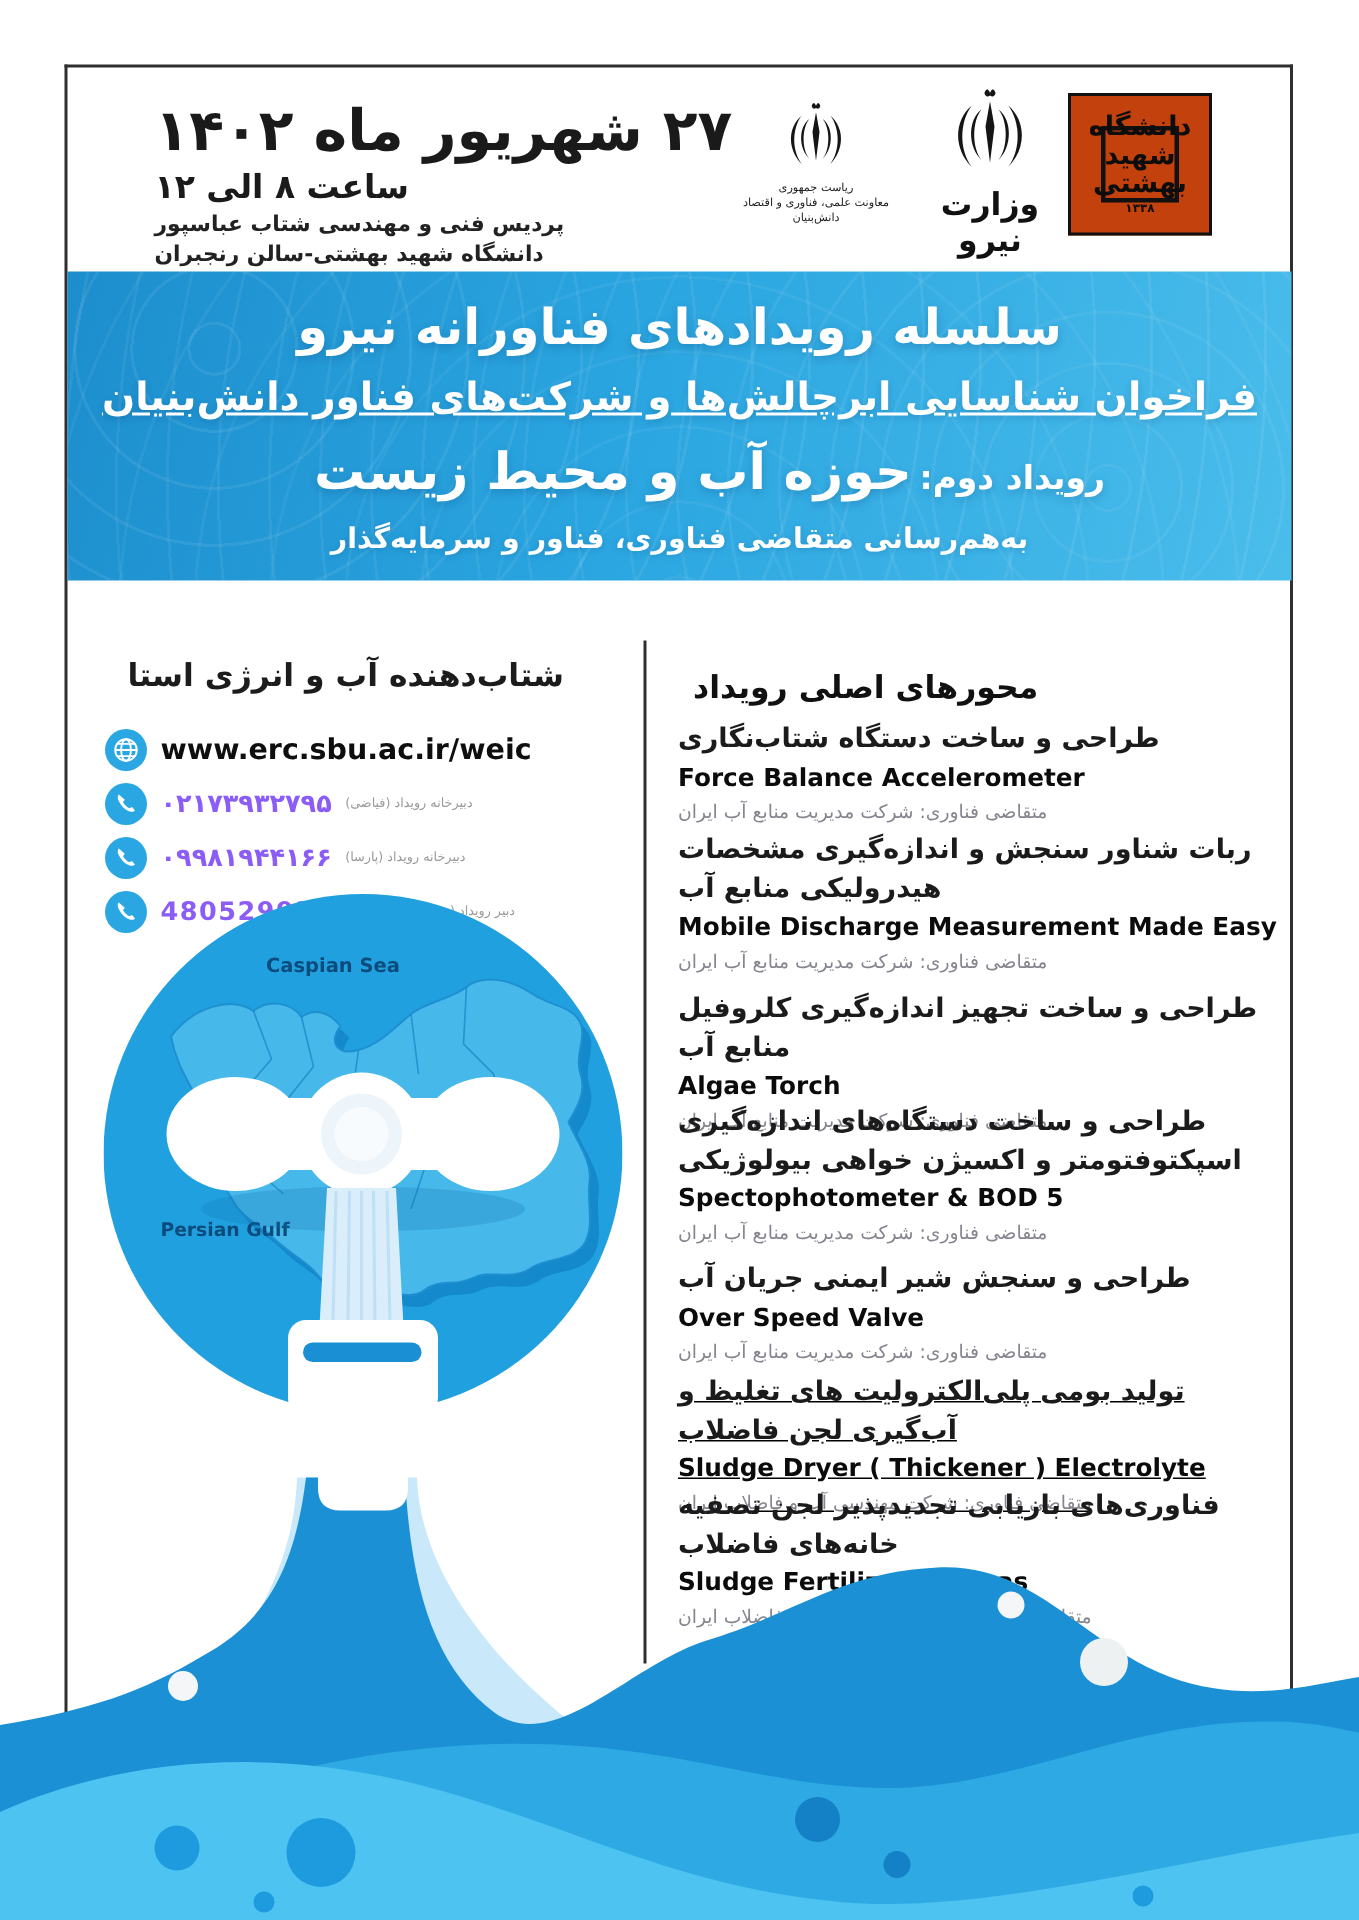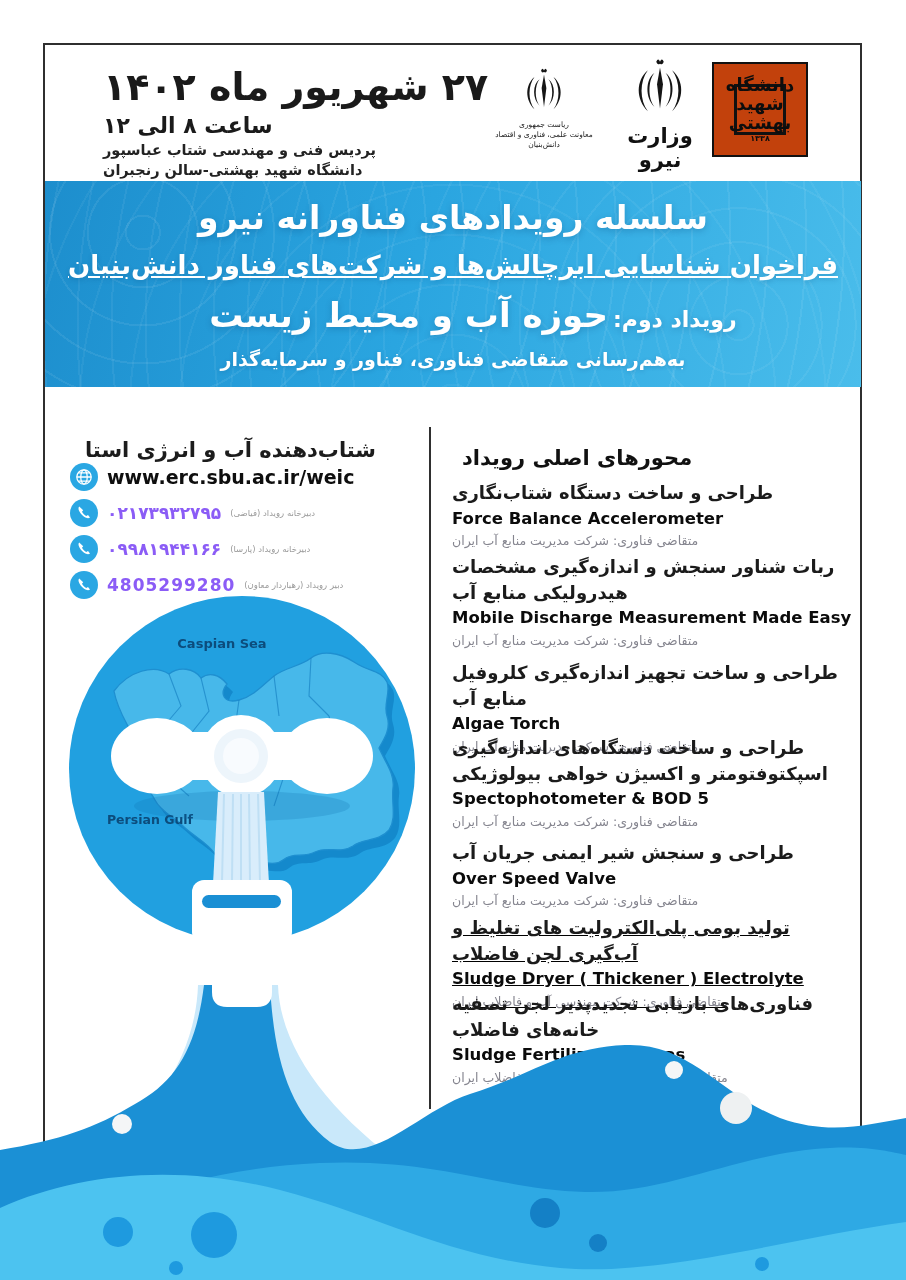--- a/index.html
+++ b/index.html
@@ -42,21 +42,21 @@
   .banner > div { position:relative; }
   .b-title { font-size:33px; font-weight:bold; margin-bottom:13px; text-shadow:0 2px 6px rgba(0,60,110,.25); }
   .b-sub   { font-size:26px; font-weight:bold; margin-bottom:15px; text-shadow:0 2px 5px rgba(0,60,110,.22);text-decoration:underline; }
   .b-line3 { margin-bottom:13px; text-shadow:0 2px 6px rgba(0,60,110,.25);margin-left:40px; }
   .b-ev-label { font-size:22px; font-weight:bold; }
   .b-ev-topic { font-size:34px; font-weight:bold; }
   .b-tag   { font-size:19px; font-weight:bold; text-shadow:0 1px 4px rgba(0,60,110,.22); }
 
   
   .contact { position:absolute; left:70px; top:438px; width:306px; z-index:2; }
-  .c-head { direction:rtl; font-size:21px; font-weight:bold; color:#1c1c1c; margin-bottom:1px; }
+  .c-head { direction:rtl; font-size:21px; font-weight:bold; color:#1c1c1c; margin-bottom:24px; }
   .c-row { display:flex; align-items:center; gap:9px; margin-bottom:8px; }
   .c-icon { width:28px; height:28px; border-radius:50%; background:#2aa7e3; flex:0 0 28px;
             display:flex; align-items:center; justify-content:center; }
   .c-url { font-size:19px; font-weight:bold; color:#0e0e0e; }
   .c-num { font-size:17px; font-weight:bold; color:#8b5cf6; letter-spacing:1px; direction:ltr; }
   .c-lbl { font-size:8.5px; color:#9a9a9a; direction:rtl; white-space:nowrap; }
 
   
   .divider { position:absolute; left:429px; top:427px; width:2px; height:682px; background:#2f2f2f; z-index:1; }
 

